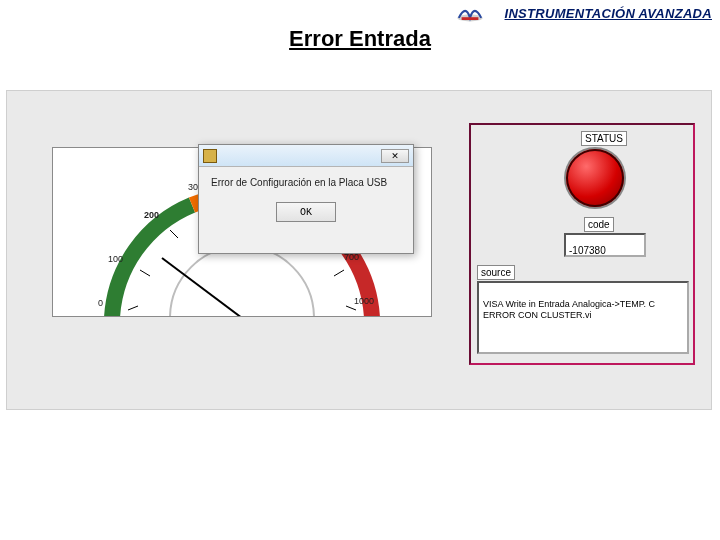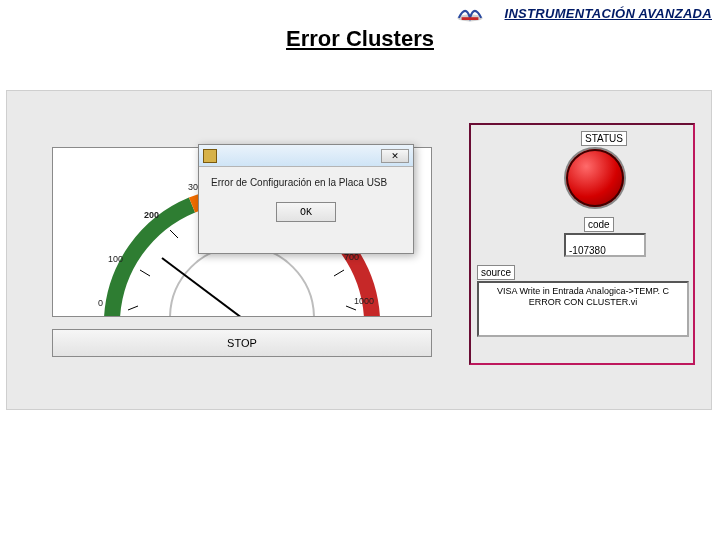--- a/index.html
+++ b/index.html
@@ -122,29 +122,28 @@
     background: #fff;
     border: 2px inset #aaa;
     font-size: 10px;
     font-family: Tahoma, sans-serif;
     padding: 10px 3px;
     text-align: left;
   }
   .source-box {
     position: absolute;
     left: 6px; top: 156px;
-    width: 212px; height: 56px;
+    width: 212px; height: 73px;
     background: #fff;
     border: 2px inset #aaa;
     font-size: 9px;
     font-family: Tahoma, sans-serif;
-    padding: 3px 4px;
+    padding: 16px 4px;
     line-height: 1.25;
     word-break: break-word;
-    text-align: center;
   }
 
   
   .dialog {
     position: absolute;
     left: 198px; top: 144px;
     width: 216px; height: 110px;
     background: #f0f0f0;
     border: 1px solid #888;
     box-shadow: 2px 2px 8px rgba(0,0,0,0.3);
@@ -196,21 +195,21 @@
 
 <div class="header">
   <svg class="logo" viewBox="0 0 40 30">
     <ellipse cx="20" cy="22" rx="18" ry="5" fill="#d1d1d1"></ellipse>
     <path d="M4 22 Q14 2 20 22 Q26 2 36 22" stroke="#2a4aa0" stroke-width="3" fill="none"></path>
     <rect x="8" y="21" width="24" height="4" fill="#c62828"></rect>
   </svg>
   <div class="brand">INSTRUMENTACIÓN AVANZADA</div>
 </div>
 
-<div class="title">Error Clusters</div>
+<div class="title">Error Entrada</div>
 
 <div class="app">
 
   <div class="gauge-box">
     <div class="gauge">
       <svg viewBox="0 0 300 150">
         <path d="M20 150 A130 130 0 0 1 100 37" fill="none" stroke="#2e7d32" stroke-width="16"></path>
         <path d="M100 37 A130 130 0 0 1 200 37" fill="none" stroke="#ef6c00" stroke-width="16"></path>
         <path d="M200 37 A130 130 0 0 1 280 150" fill="none" stroke="#c62828" stroke-width="16"></path>
         <circle cx="150" cy="150" r="72" fill="#fff" stroke="#bdbdbd" stroke-width="2"></circle>
@@ -227,23 +226,20 @@
       <span class="tick-label" style="left:6px; top:130px;">0</span>
       <span class="tick-label" style="left:16px; top:86px;">100</span>
       <span class="tick-label" style="left:52px; top:42px;font-weight:bold;">200</span>
       <span class="tick-label" style="left:96px; top:14px;">300</span>
       <span class="tick-label" style="left:214px; top:40px;">800</span>
       <span class="tick-label" style="left:252px; top:84px;">700</span>
       <span class="tick-label" style="left:262px; top:128px;">1000</span>
     </div>
   </div>
 
-  <div class="stop-wrap">
-    <button class="stop-btn">STOP</button>
-  </div>
 
   <div class="status-panel">
     <div class="fld-label status-lbl">STATUS</div>
     <div class="led"></div>
     <div class="fld-label code-lbl">code</div>
     <div class="code-box">-107380</div>
     <div class="fld-label source-lbl">source</div>
     <div class="source-box">VISA Write in Entrada Analogica-&gt;TEMP. C ERROR CON CLUSTER.vi</div>
   </div>
 </div>

